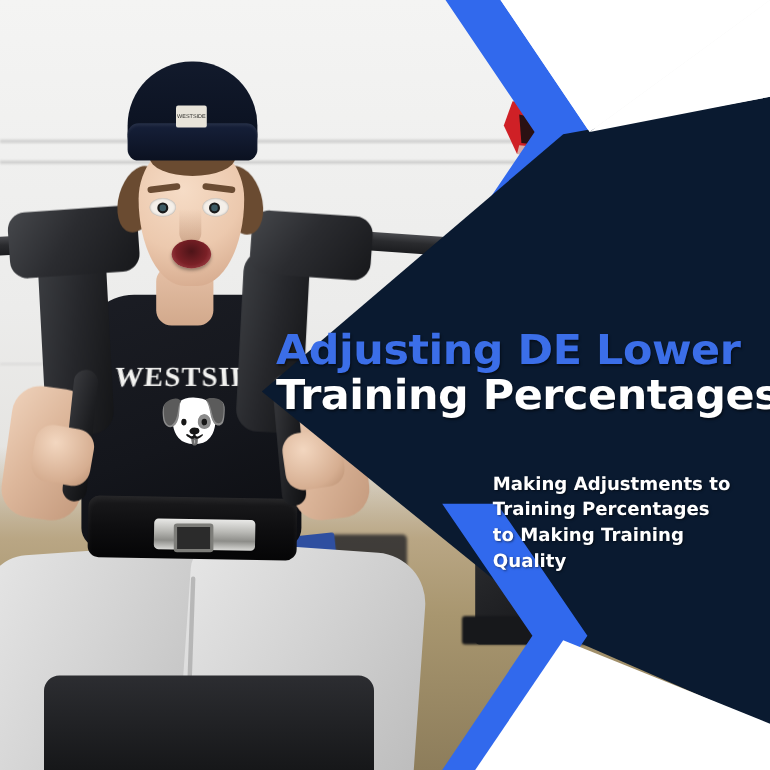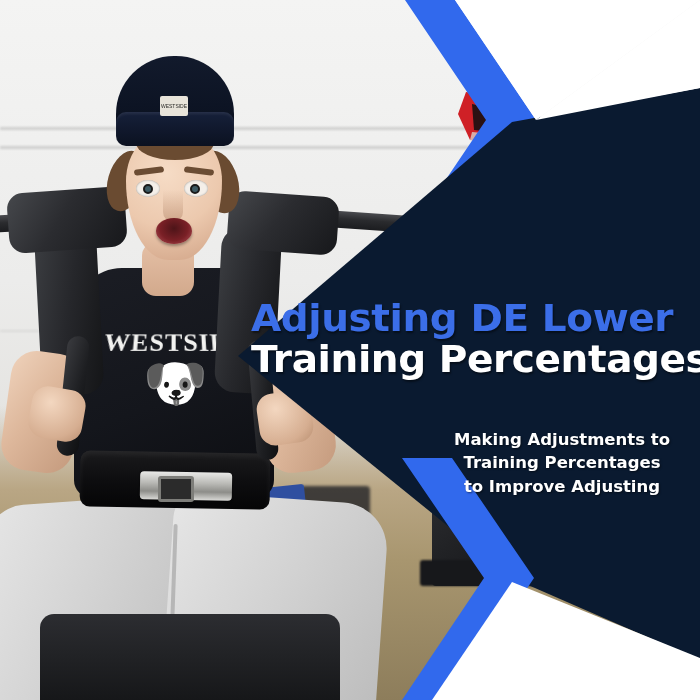--- a/index.html
+++ b/index.html
@@ -353,21 +353,21 @@
     text-shadow: 1px 2px 2px rgba(0,0,0,.45);
   }
   .headline .l1 { color: #3b6ee8; }
   .headline .l2 { color: #ffffff; margin-top: 5px; }
 
   .subcopy {
     position: absolute;
     left: 448px;
     top: 428px;
     width: 228px;
-    text-align: center;
+    text-align: left;
     color: #ffffff;
     font-family: "DejaVu Sans", sans-serif;
     font-weight: bold;
     font-size: 16.5px;
     line-height: 1.42;
     text-shadow: 1px 1px 2px rgba(0,0,0,.5);
   }
 </style>
 </head>
 <body>
@@ -459,16 +459,17 @@
   </div>
 
   <div class="headline">
     <span class="l1">Adjusting DE Lower</span>
     <span class="l2">Training Percentages</span>
   </div>
 
   <div class="subcopy">
     <div>Making Adjustments to</div>
     <div>Training Percentages</div>
-    <div>to Improve Adjusting</div>
+    <div>to Making Training</div>
+    <div>Quality</div>
   </div>
 
 </div>
 
 </body></html>

